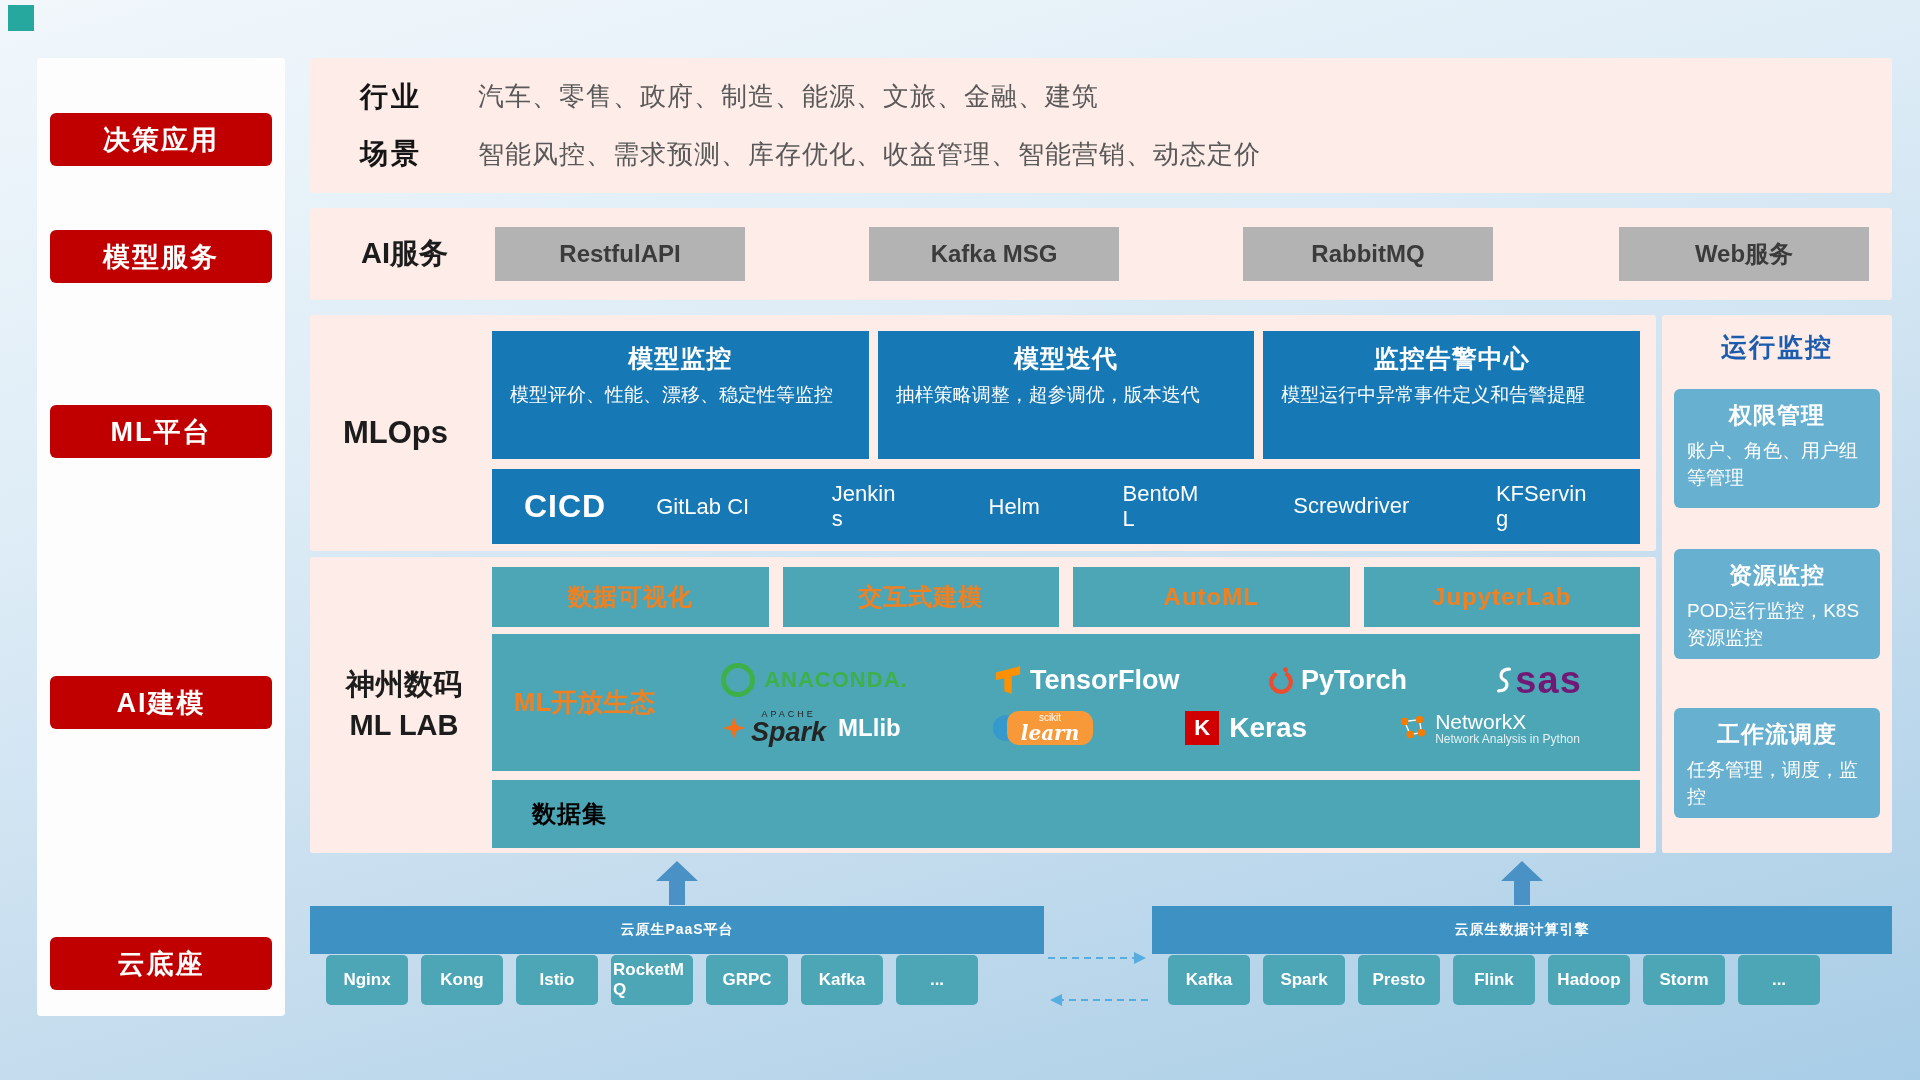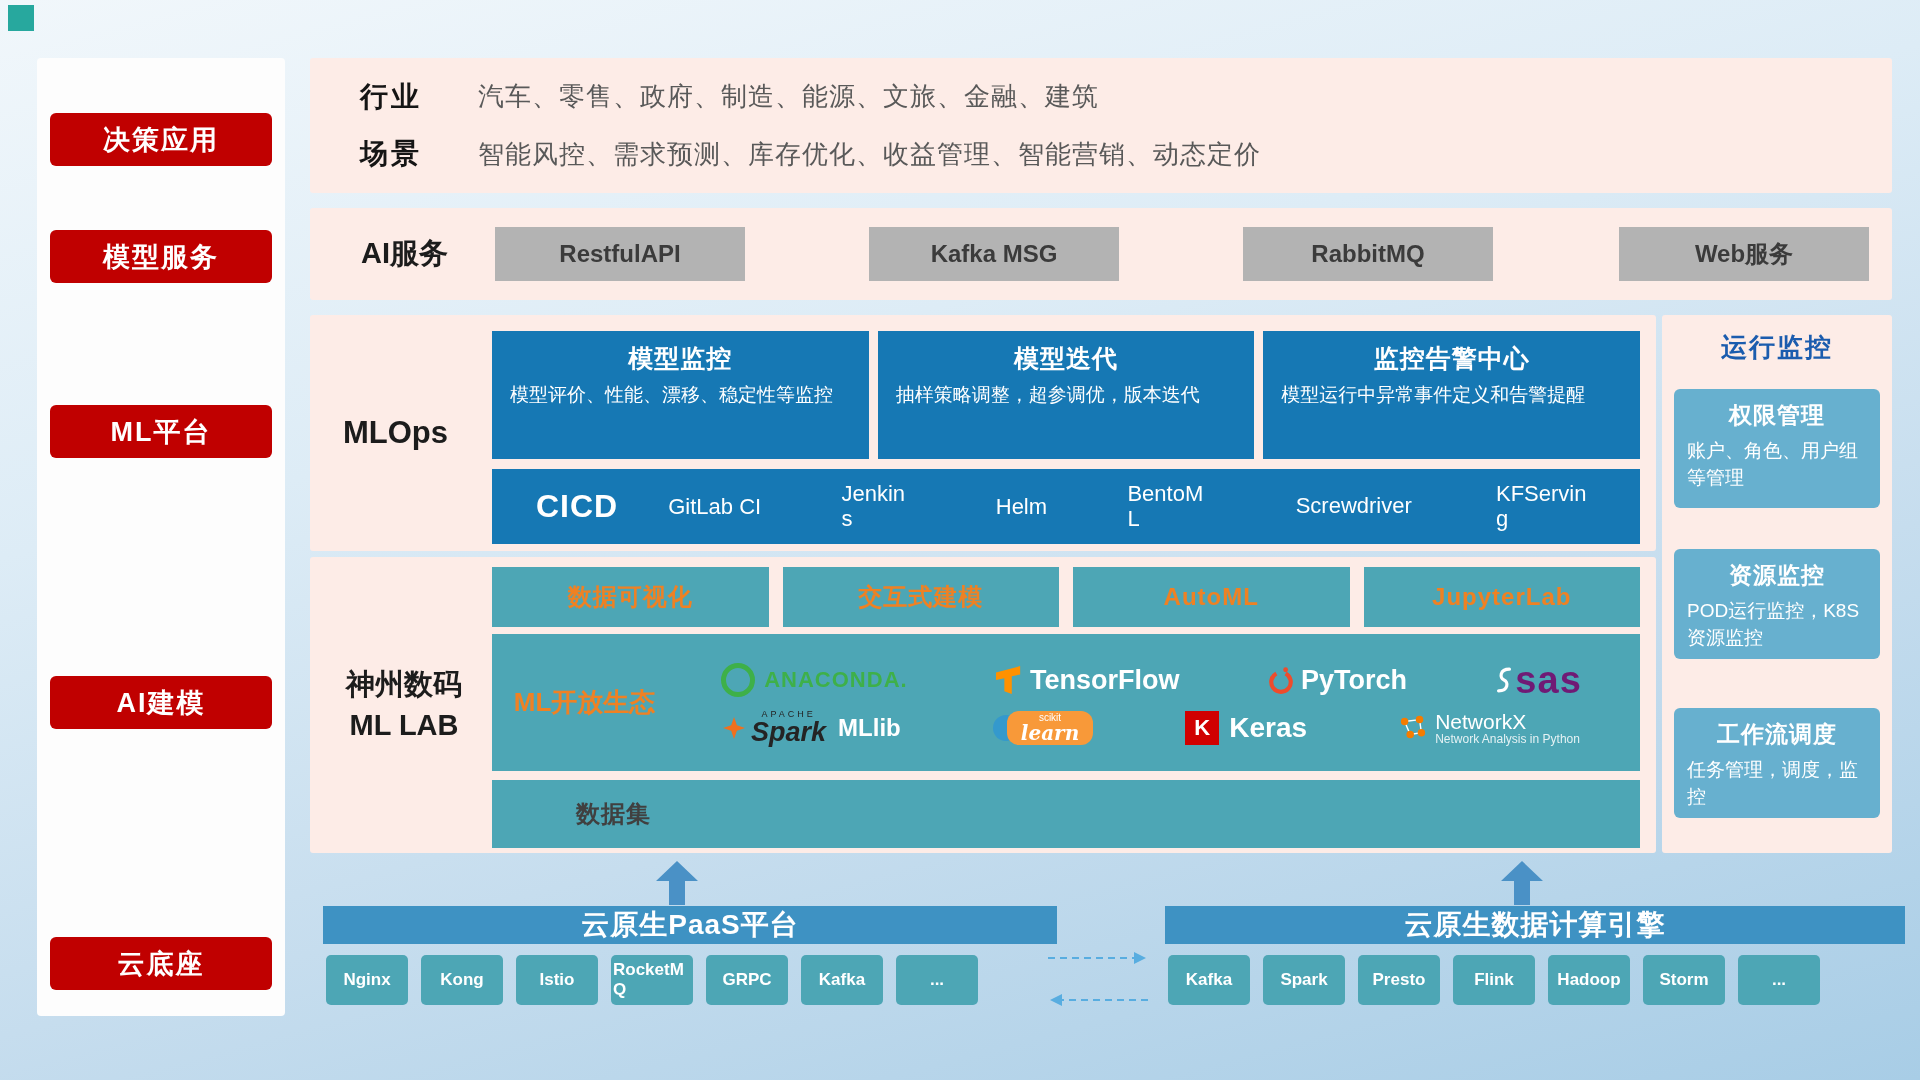--- a/index.html
+++ b/index.html
@@ -29,21 +29,21 @@
     font-size:24px;font-weight:bold;display:flex;align-items:center;justify-content:center;}
 
   
   .section-mlops{left:310px;top:315px;width:1346px;height:236px;}
   .mlops-label{position:absolute;left:33px;top:50%;transform:translateY(-50%);font-size:31px;font-weight:bold;}
   .mlops-cards{position:absolute;left:182px;top:16px;width:1148px;height:128px;display:flex;gap:9px;}
   .mlops-card{flex:1;background:#1678b4;color:#fff;}
   .card-title{text-align:center;font-weight:bold;font-size:25px;margin-top:11px;letter-spacing:1px;}
   .card-desc{font-size:19px;padding:7px 18px 0 18px;line-height:1.4;}
   .cicd-bar{position:absolute;left:182px;top:154px;width:1148px;height:75px;background:#1678b4;color:#fff;display:flex;align-items:center;}
-  .cicd-label{font-size:32px;font-weight:bold;margin-left:44px;margin-right:50px;letter-spacing:1px;}
+  .cicd-label{font-size:32px;font-weight:bold;margin-left:32px;margin-right:50px;letter-spacing:1px;}
   .cicd-items{flex:1;display:flex;align-items:center;justify-content:space-between;padding-right:48px;}
   .cicd-item{font-size:22px;}
   .cicd-wrap{word-break:break-all;line-height:1.1;text-align:left;}
   .w-jenkins{width:74px;}.w-bentoml{width:88px;}.w-screw{width:120px;}.w-kfs{width:96px;}
 
   
   .monitor-panel{left:1662px;top:315px;width:230px;height:538px;}
   .monitor-title{text-align:center;margin-top:15px;font-size:26px;font-weight:bold;color:#1b5cae;letter-spacing:2px;}
   .monitor-card{position:absolute;left:12px;width:206px;background:#67b0cf;border-radius:6px;color:#fff;}
   .mc-title{text-align:center;font-weight:bold;font-size:23px;margin-top:11px;letter-spacing:1px;}
@@ -87,26 +87,26 @@
   .keras-box{width:34px;height:34px;background:#d00000;color:#fff;display:flex;align-items:center;justify-content:center;
     font-size:22px;font-weight:bold;margin-right:10px;}
   .keras-text{font-size:28px;font-weight:bold;color:#fff;}
 
   .nx-mark{margin-right:8px;}
   .nx-col{display:flex;flex-direction:column;line-height:1.1;}
   .nx-text{font-size:21px;color:#fff;}
   .nx-sub{font-size:12px;color:rgba(255,255,255,.85);}
 
   .dataset-row{position:absolute;left:182px;top:223px;width:1148px;height:68px;background:#4da6b5;display:flex;align-items:center;}
-  .ds-label{margin-left:84px;color:#404040;font-size:24px;font-weight:bold;letter-spacing:1px;}
+  .ds-label{margin-left:40px;color:#000000;font-size:24px;font-weight:bold;letter-spacing:1px;}
   .ds-items{flex:1;display:flex;justify-content:space-evenly;margin-right:30px;color:#fff;font-size:22px;letter-spacing:1px;}
 
   
-  .cloud-header{position:absolute;top:906px;height:38px;background:#3e92c3;color:#fff;font-size:28px;font-weight:bold;
-    display:flex;align-items:center;justify-content:center;letter-spacing:1px;margin-left:13px;}
+  .cloud-header{position:absolute;top:906px;height:48px;background:#3e92c3;color:#fff;font-size:14px;font-weight:bold;
+    display:flex;align-items:center;justify-content:center;letter-spacing:1px;}
   .paas-header{left:310px;width:734px;}
   .engine-header{left:1152px;width:740px;}
   .cloud-items{position:absolute;top:953px;height:54px;display:flex;align-items:center;gap:13px;padding-left:16px;}
   .paas-items{left:310px;width:734px;}
   .engine-items{left:1152px;width:740px;}
   .cloud-btn{width:78px;height:50px;background:#4da6b5;border-radius:5px;color:#fff;font-size:17px;font-weight:bold;
     display:flex;align-items:center;justify-content:center;text-align:left;word-break:break-all;line-height:1.15;padding:0 2px;flex:none;}
 
   .up-arrow{position:absolute;top:861px;}
   .up-arrow-left{left:656px;}

